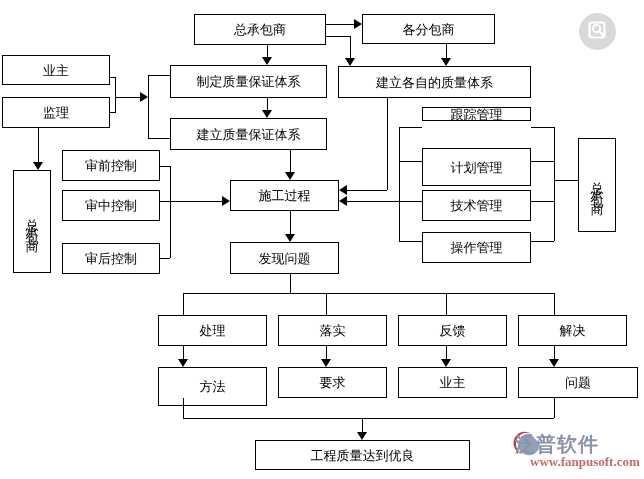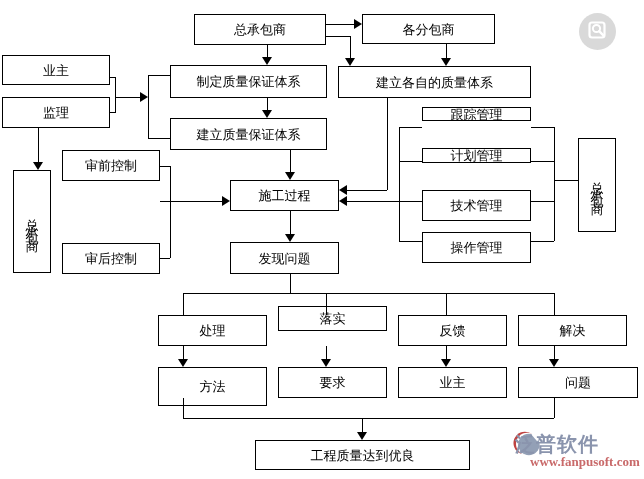--- a/index.html
+++ b/index.html
@@ -17,32 +17,32 @@
 
   
   #n-gc-top{left:194px;top:14px;width:132px;height:31px}
   #n-sub{left:362px;top:14px;width:133px;height:30px}
   #n-owner{left:2px;top:55px;width:108px;height:30px}
   #n-super{left:2px;top:97px;width:108px;height:31px}
   #n-establish{left:170px;top:65px;width:157px;height:33px}
   #n-buildqa{left:170px;top:118px;width:157px;height:32px}
   #n-buildown{left:338px;top:66px;width:193px;height:32px}
   #n-tracking{left:422px;top:107px;width:109px;height:14px}
-  #n-planning{left:422px;top:148px;width:109px;height:15px}
+  #n-planning{left:422px;top:148px;width:109px;height:38px}
   #n-technical{left:422px;top:190px;width:109px;height:31px}
   #n-operation{left:422px;top:232px;width:109px;height:31px}
   #n-gcright{left:578px;top:138px;width:38px;height:94px}
   #n-gcleft{left:13px;top:170px;width:38px;height:103px}
   #n-pre{left:62px;top:150px;width:98px;height:31px}
   #n-mid{left:62px;top:190px;width:98px;height:31px}
   #n-post{left:62px;top:243px;width:98px;height:31px}
   #n-construction{left:230px;top:180px;width:109px;height:31px}
   #n-problems{left:230px;top:242px;width:109px;height:32px}
   #n-handle{left:158px;top:315px;width:109px;height:31px}
-  #n-implement{left:278px;top:306px;width:109px;height:25px}
+  #n-implement{left:278px;top:315px;width:109px;height:31px}
   #n-feedback{left:398px;top:315px;width:109px;height:31px}
   #n-solve{left:518px;top:315px;width:109px;height:31px}
   #n-method{left:158px;top:367px;width:109px;height:39px}
   #n-requirement{left:278px;top:367px;width:109px;height:31px}
   #n-owner2{left:398px;top:367px;width:109px;height:31px}
   #n-problem2{left:518px;top:367px;width:120px;height:31px}
   #n-final{left:255px;top:440px;width:215px;height:30px}
 
   
   .badge{position:absolute;left:579px;top:13px;width:37px;height:37px;}
@@ -64,20 +64,21 @@
   <div class="node" id="n-establish">制定质量保证体系</div>
   <div class="node" id="n-buildqa">建立质量保证体系</div>
   <div class="node" id="n-buildown">建立各自的质量体系</div>
   <div class="node" id="n-tracking">跟踪管理</div>
   <div class="node" id="n-planning">计划管理</div>
   <div class="node" id="n-technical">技术管理</div>
   <div class="node" id="n-operation">操作管理</div>
   <div class="node vert" id="n-gcright">总承包商</div>
   <div class="node vert" id="n-gcleft">总承包商</div>
   <div class="node" id="n-pre">审前控制</div>
+  <div class="node" id="n-mid">审中控制</div>
   <div class="node" id="n-post">审后控制</div>
   <div class="node" id="n-construction">施工过程</div>
   <div class="node" id="n-problems">发现问题</div>
   <div class="node" id="n-handle">处理</div>
   <div class="node" id="n-implement">落实</div>
   <div class="node" id="n-feedback">反馈</div>
   <div class="node" id="n-solve">解决</div>
   <div class="node" id="n-method">方法</div>
   <div class="node" id="n-requirement">要求</div>
   <div class="node" id="n-owner2">业主</div>

